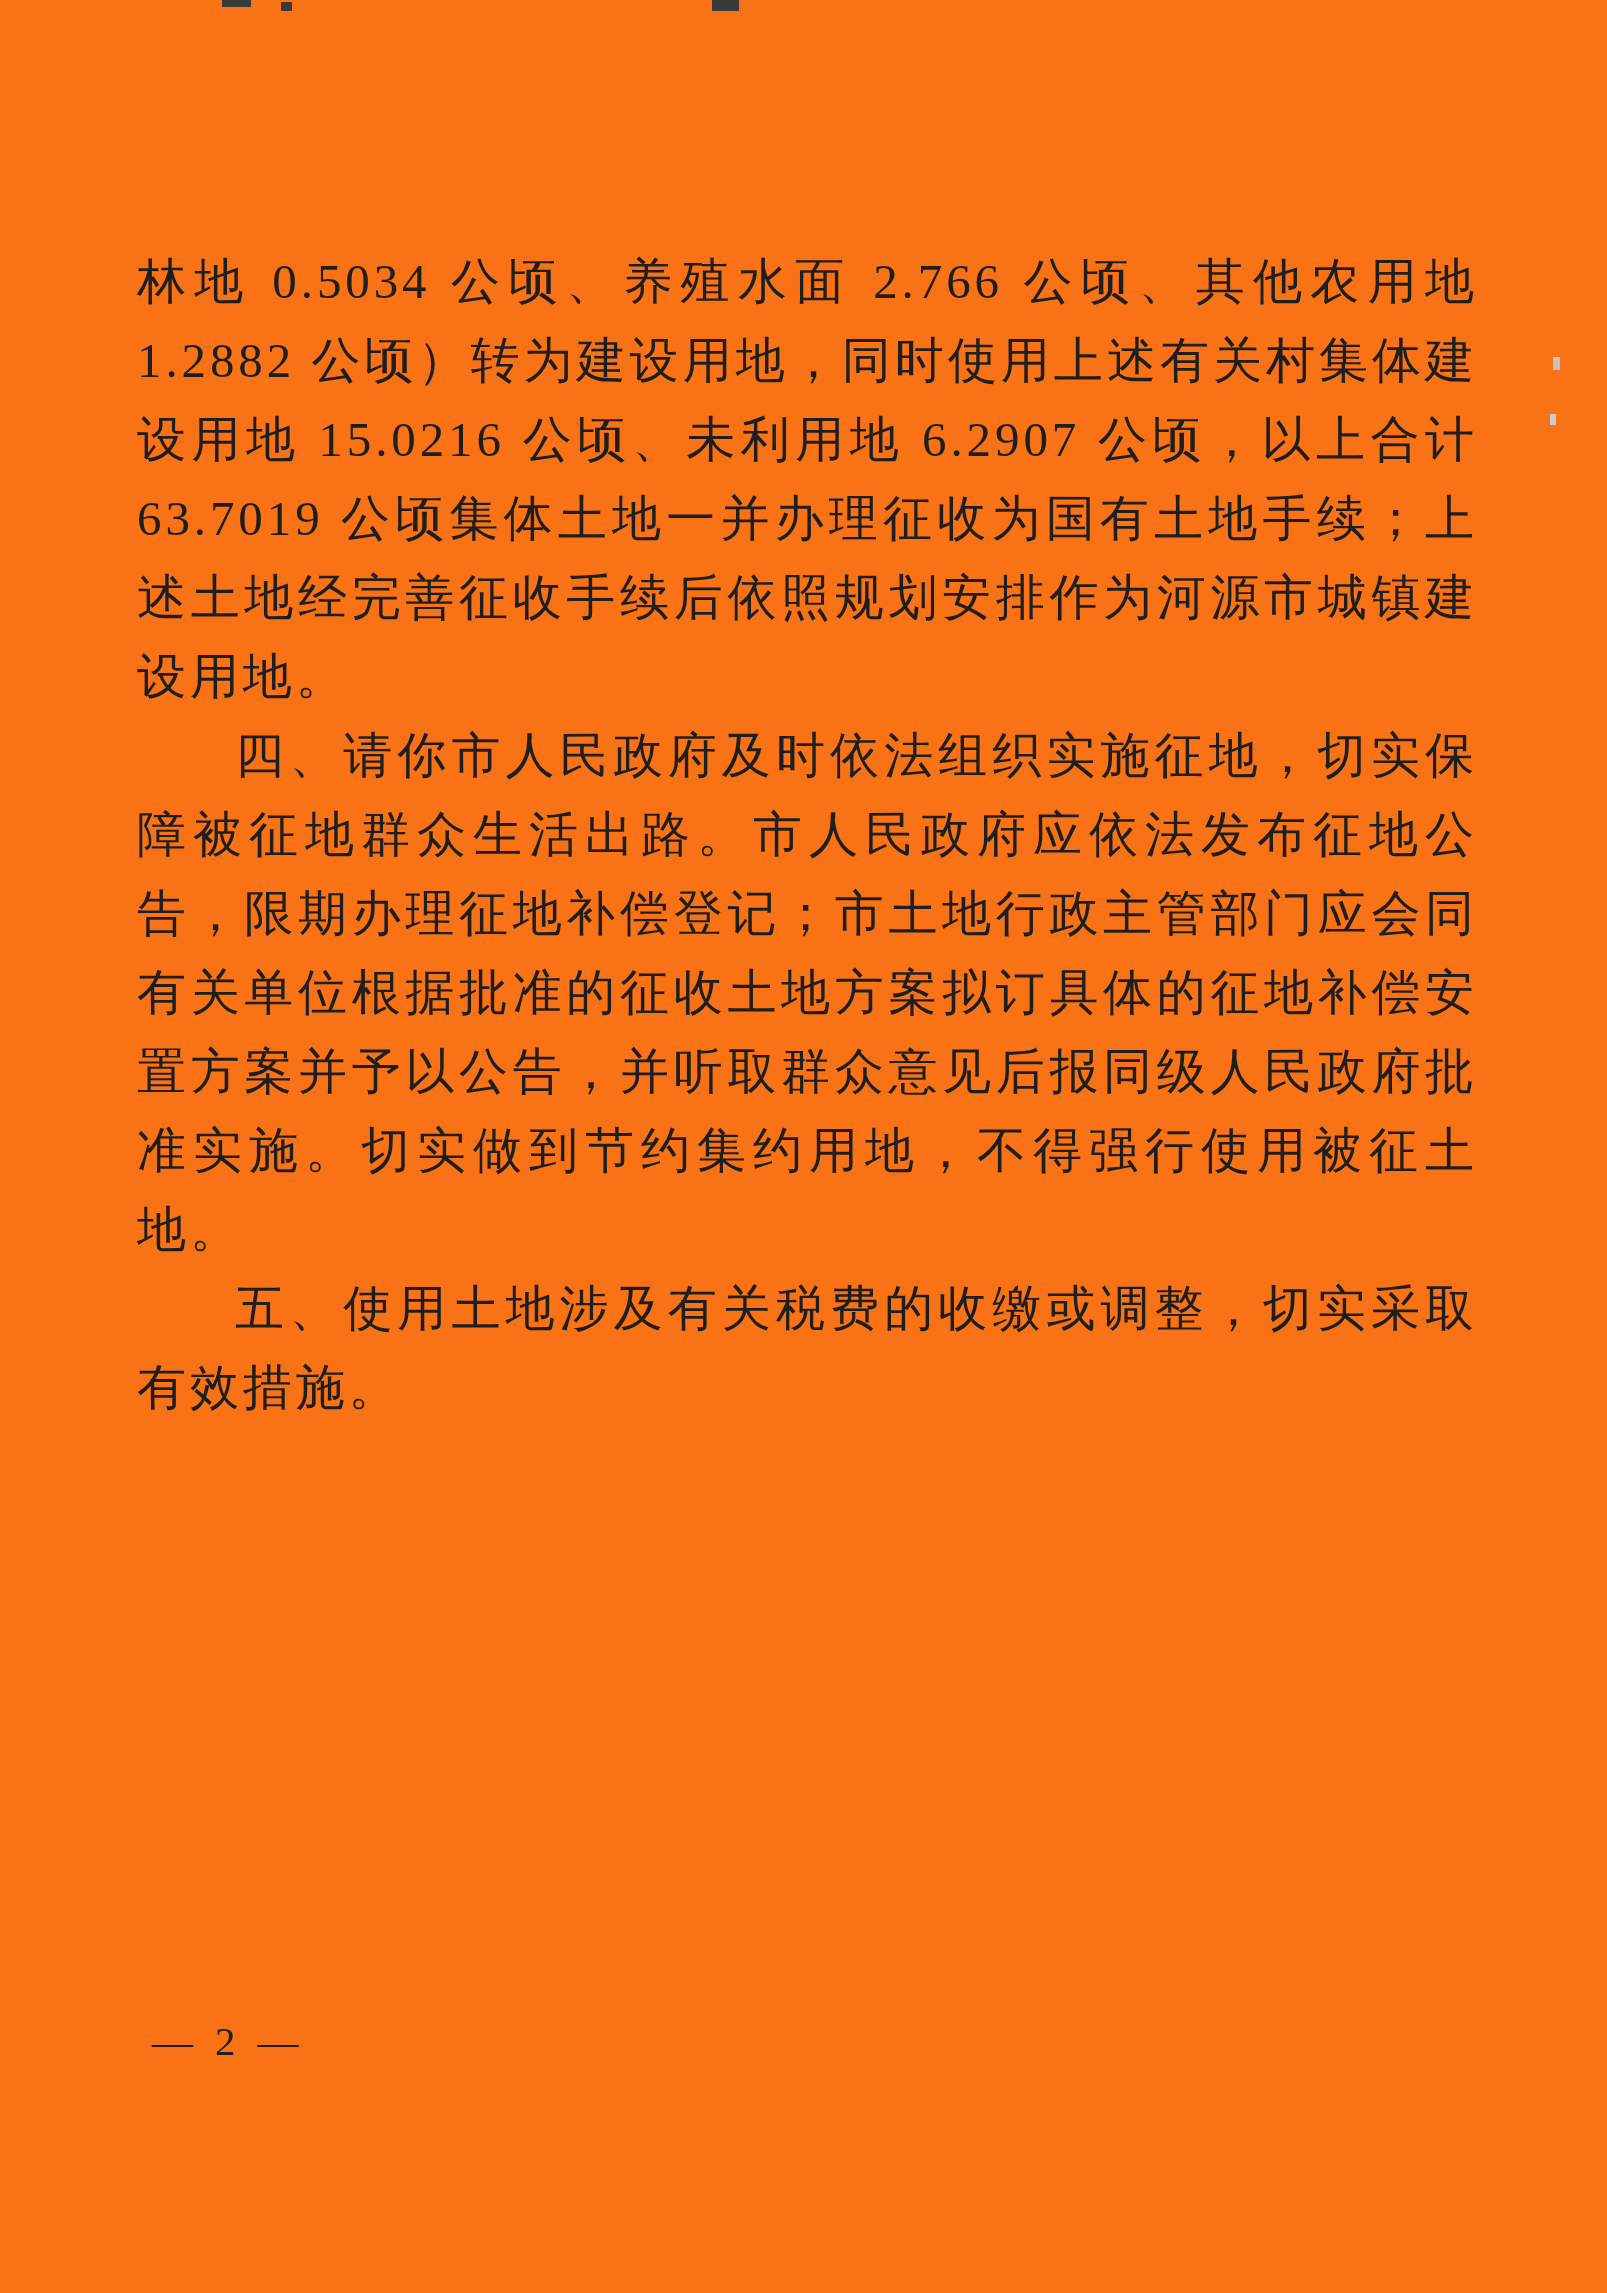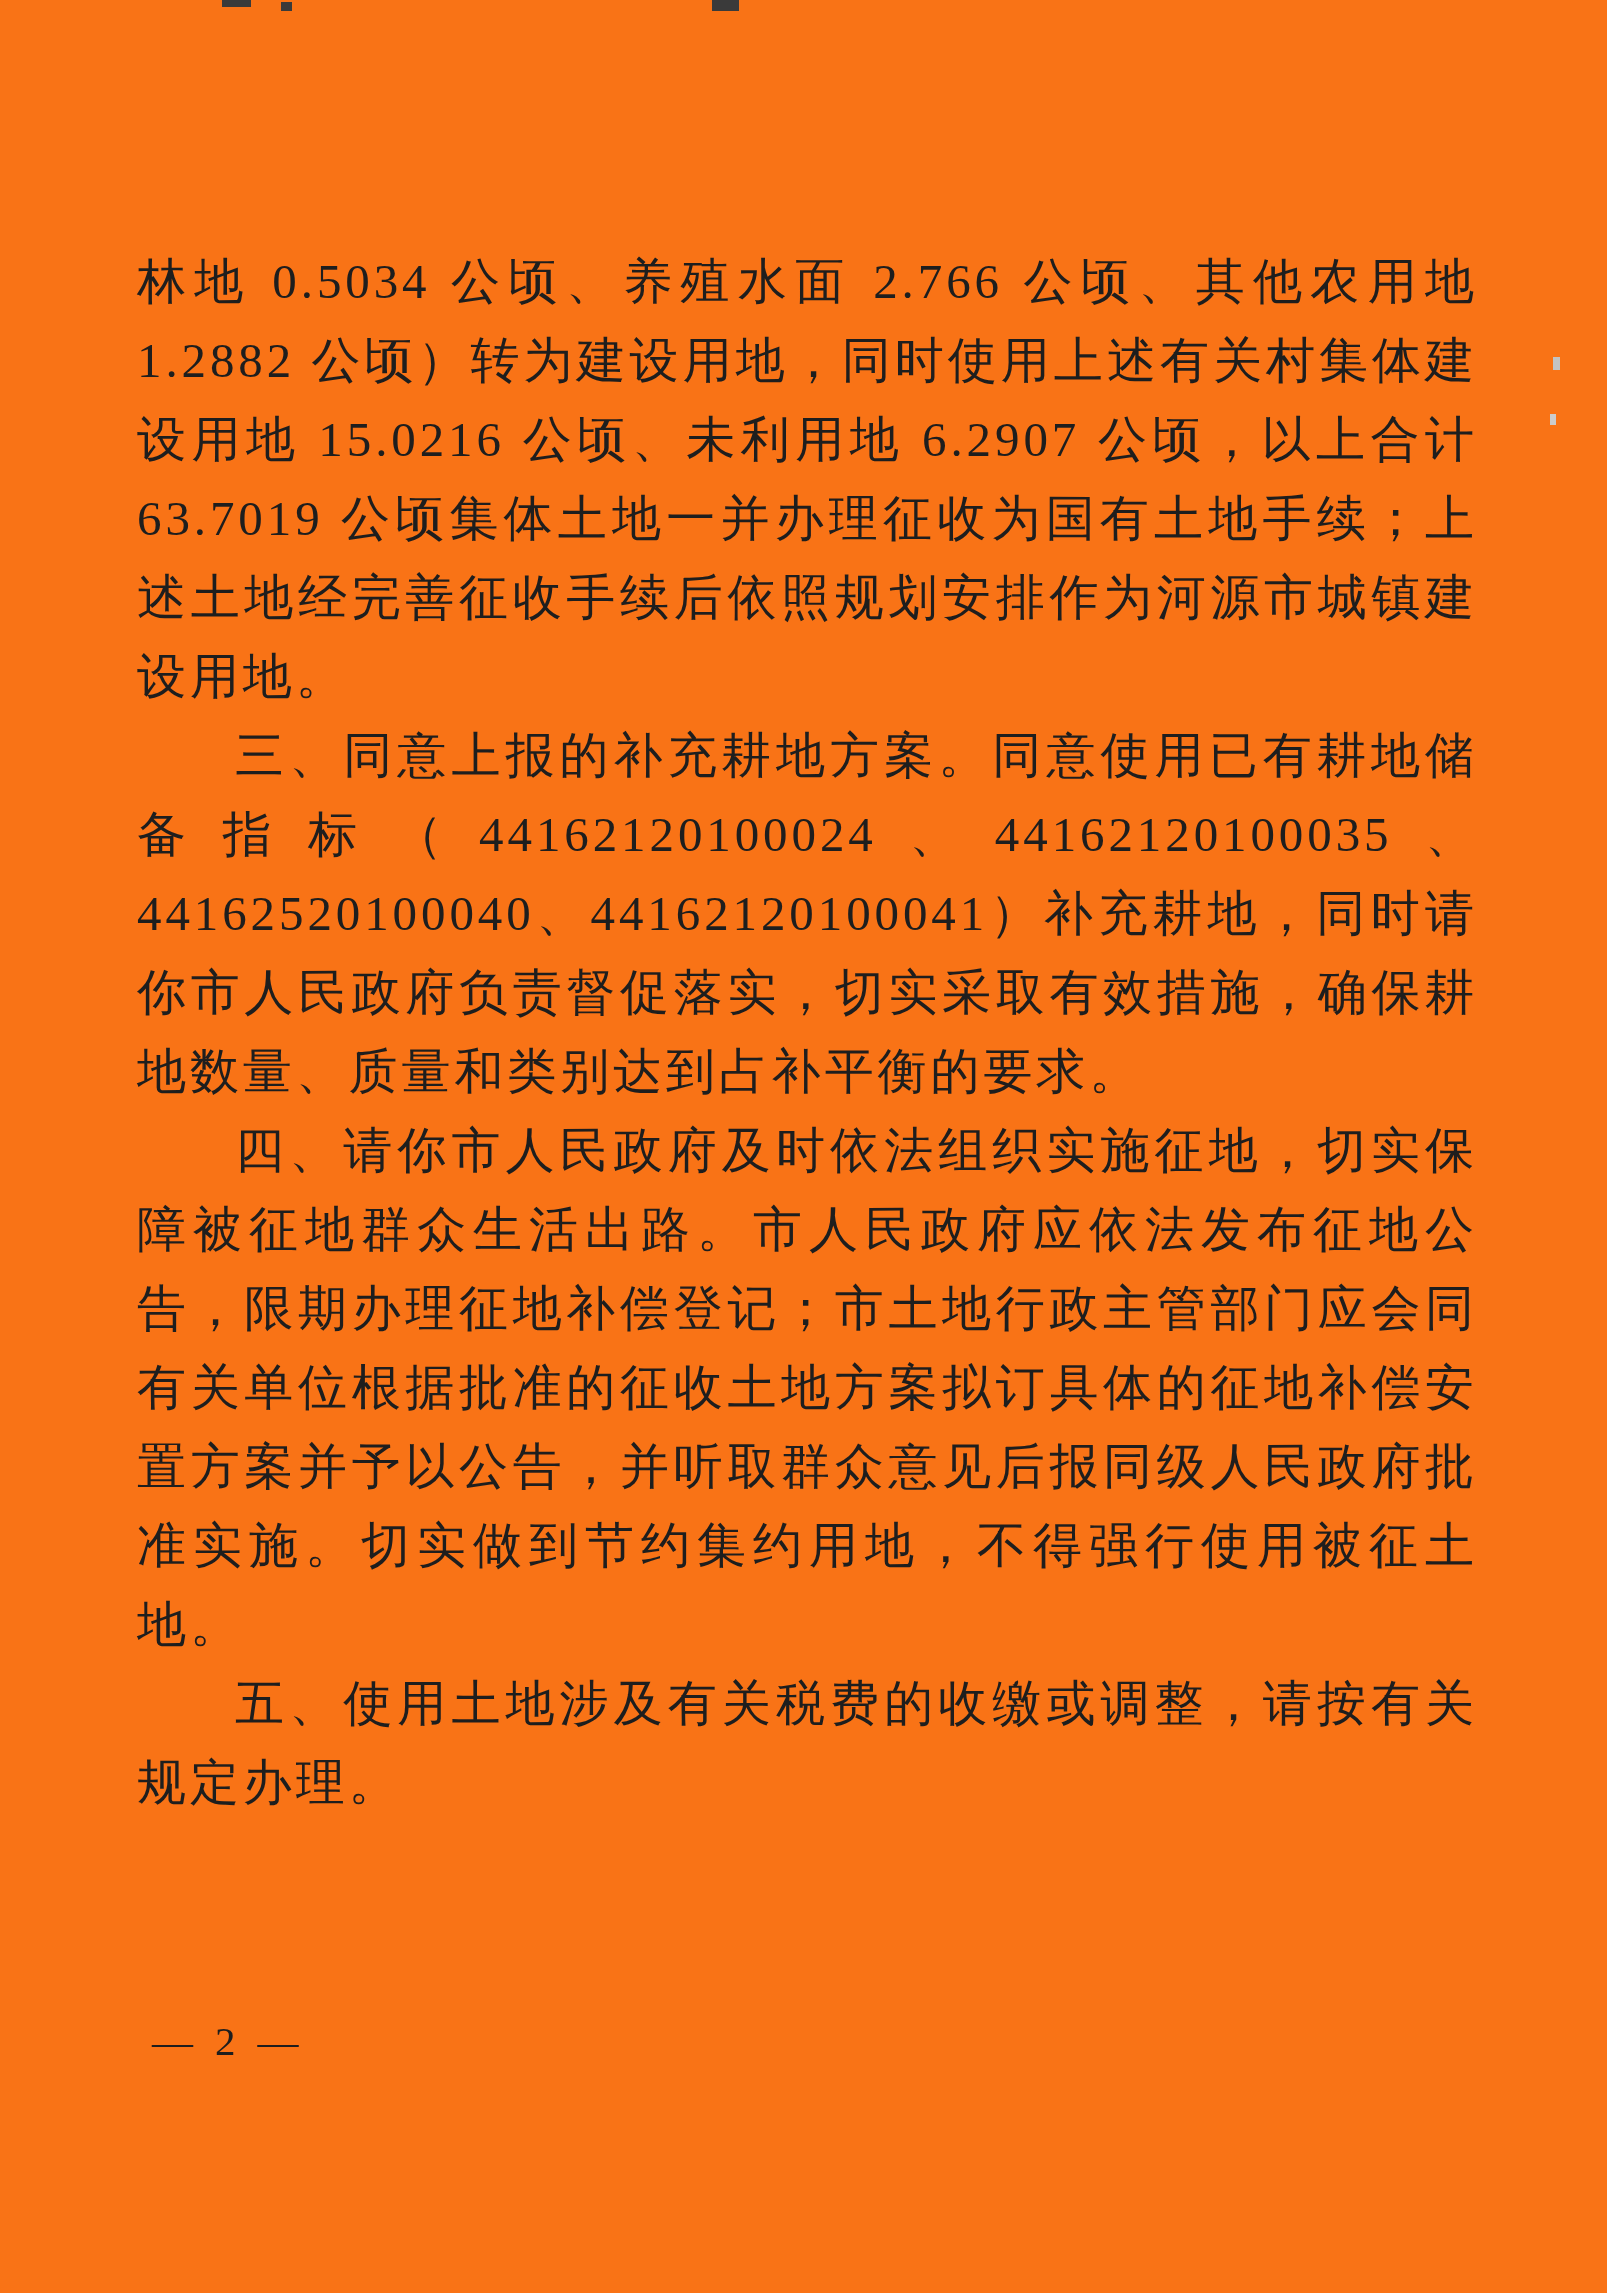--- a/index.html
+++ b/index.html
@@ -61,21 +61,20 @@
 <div class="page">
 
   <span class="speck s1"></span>
   <span class="speck s2"></span>
   <span class="speck s3"></span>
   <span class="speck s4"></span>
   <span class="speck s5"></span>
 
   <div class="body-text">
     <p class="para no-indent">林地 0.5034 公顷、养殖水面 2.766 公顷、其他农用地 1.2882 公顷）转为建设用地，同时使用上述有关村集体建设用地 15.0216 公顷、未利用地 6.2907 公顷，以上合计 63.7019 公顷集体土地一并办理征收为国有土地手续；上述土地经完善征收手续后依照规划安排作为河源市城镇建设用地。</p>
-    <p class="para">三、同意上报的补充耕地方案。同意使用已有耕地储备指标（44162120100024、44162120100035、44162520100040、44162120100041）补充耕地，同时请你市人民政府负责督促落实，切实采取有效措施，确保耕地数量、质量和类别达到占补平衡的要求。</p>
     <p class="para">四、请你市人民政府及时依法组织实施征地，切实保障被征地群众生活出路。市人民政府应依法发布征地公告，限期办理征地补偿登记；市土地行政主管部门应会同有关单位根据批准的征收土地方案拟订具体的征地补偿安置方案并予以公告，并听取群众意见后报同级人民政府批准实施。切实做到节约集约用地，不得强行使用被征土地。</p>
-    <p class="para">五、使用土地涉及有关税费的收缴或调整，请按有关规定办理。</p>
+    <p class="para">五、使用土地涉及有关税费的收缴或调整，切实采取有效措施。</p>
   </div>
 
   <div class="page-footer">— 2 —</div>
 
 </div>
 
 
 </body></html>

